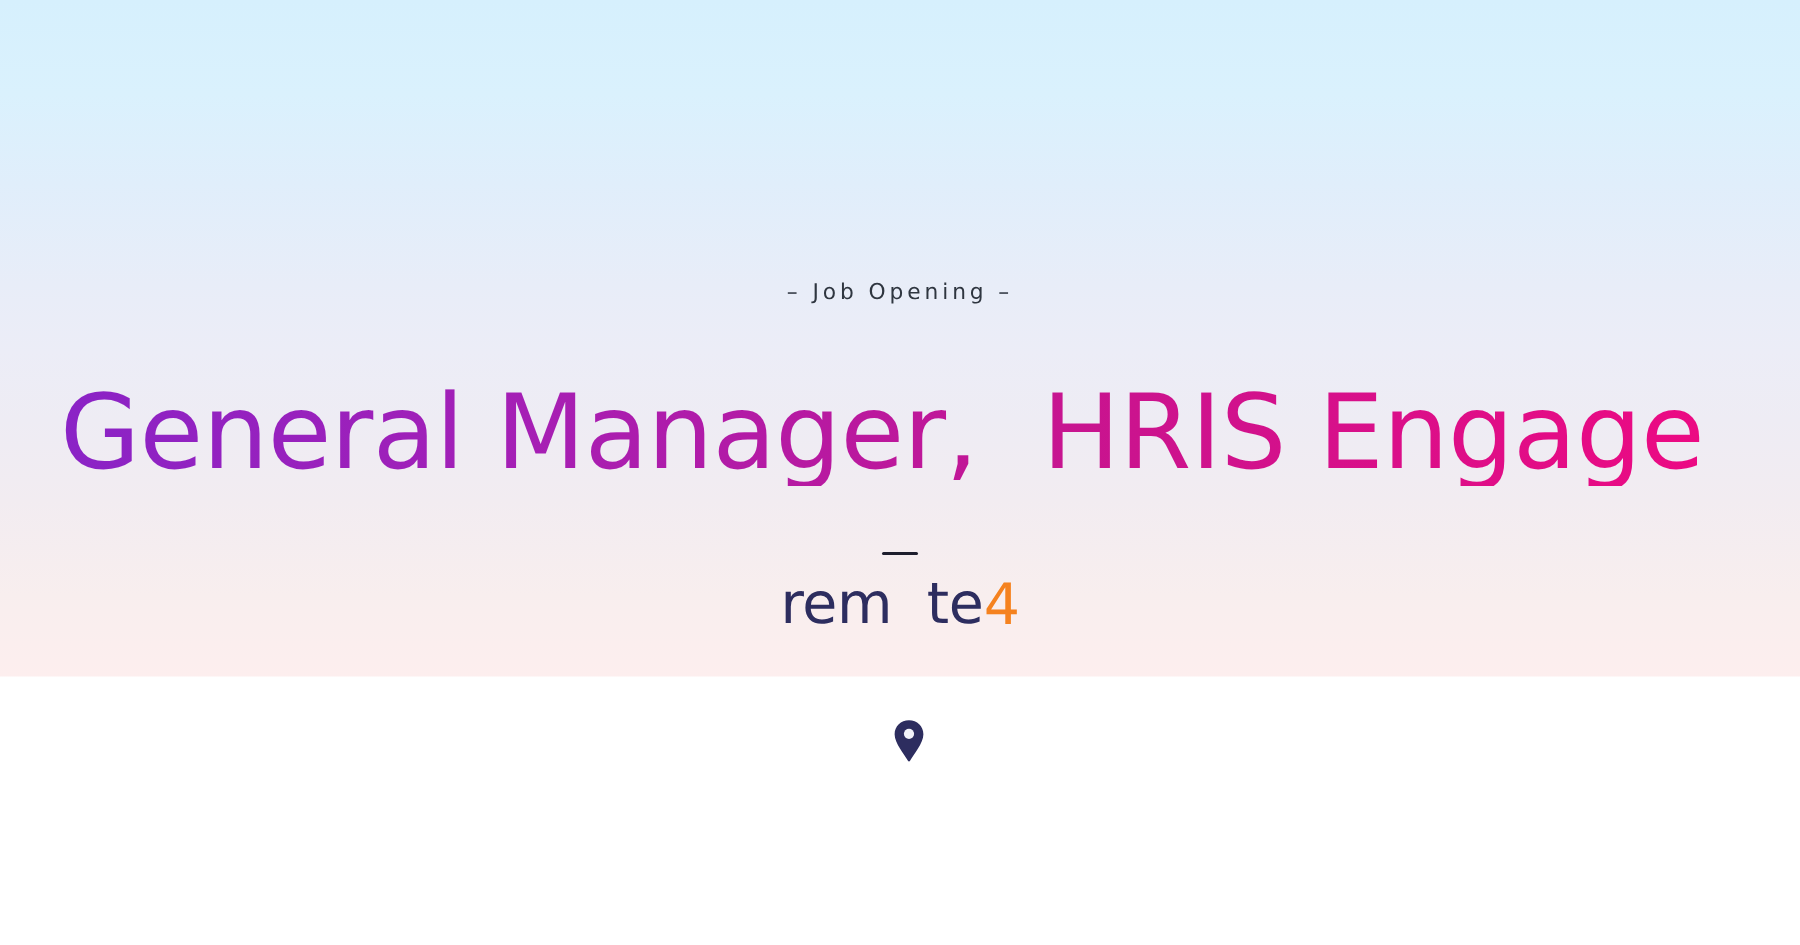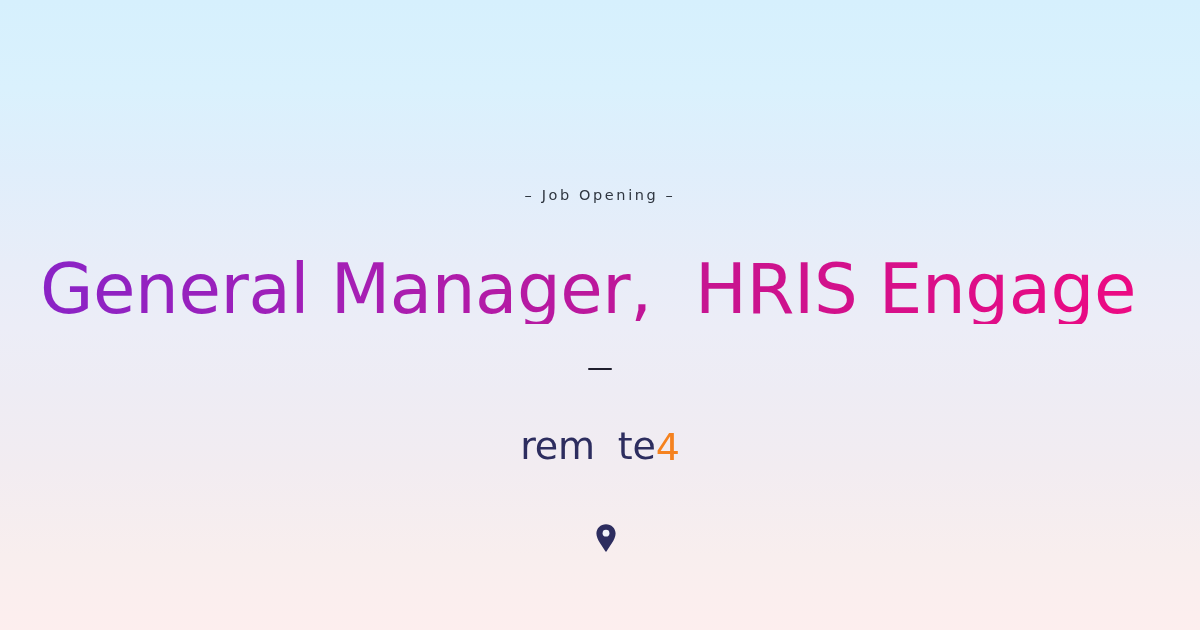--- a/index.html
+++ b/index.html
@@ -10,21 +10,21 @@
   body {
     width: 1200px;
     height: 630px;
     overflow: hidden;
     font-family: "DejaVu Sans", "Liberation Sans", sans-serif;
   }
 
   .og-card {
     position: relative;
     width: 1200px;
-    height: 630px;
+    height: 451px;
     box-sizing: border-box;
     display: flex;
     flex-direction: column;
     align-items: center;
     justify-content: flex-start;
     background: linear-gradient(
       180deg,
       #d6f0fd 0%,
       #daf1fd 14%,
       #e0eefb 27%,
@@ -88,21 +88,21 @@
   .divider {
     width: 24px;
     height: 2px;
     background: #1e1e2d;
     border-radius: 1px;
   }
 
   
   .brand {
     position: absolute;
-    top: 424px;
+    top: 380px;
     left: 0;
     width: 100%;
     display: flex;
     align-items: center;
     justify-content: center;
     color: #2d2d5f;
     font-size: 38px;
     font-weight: 400;
     letter-spacing: -0.2px;
     font-family: "DejaVu Sans", "Liberation Sans", sans-serif;

